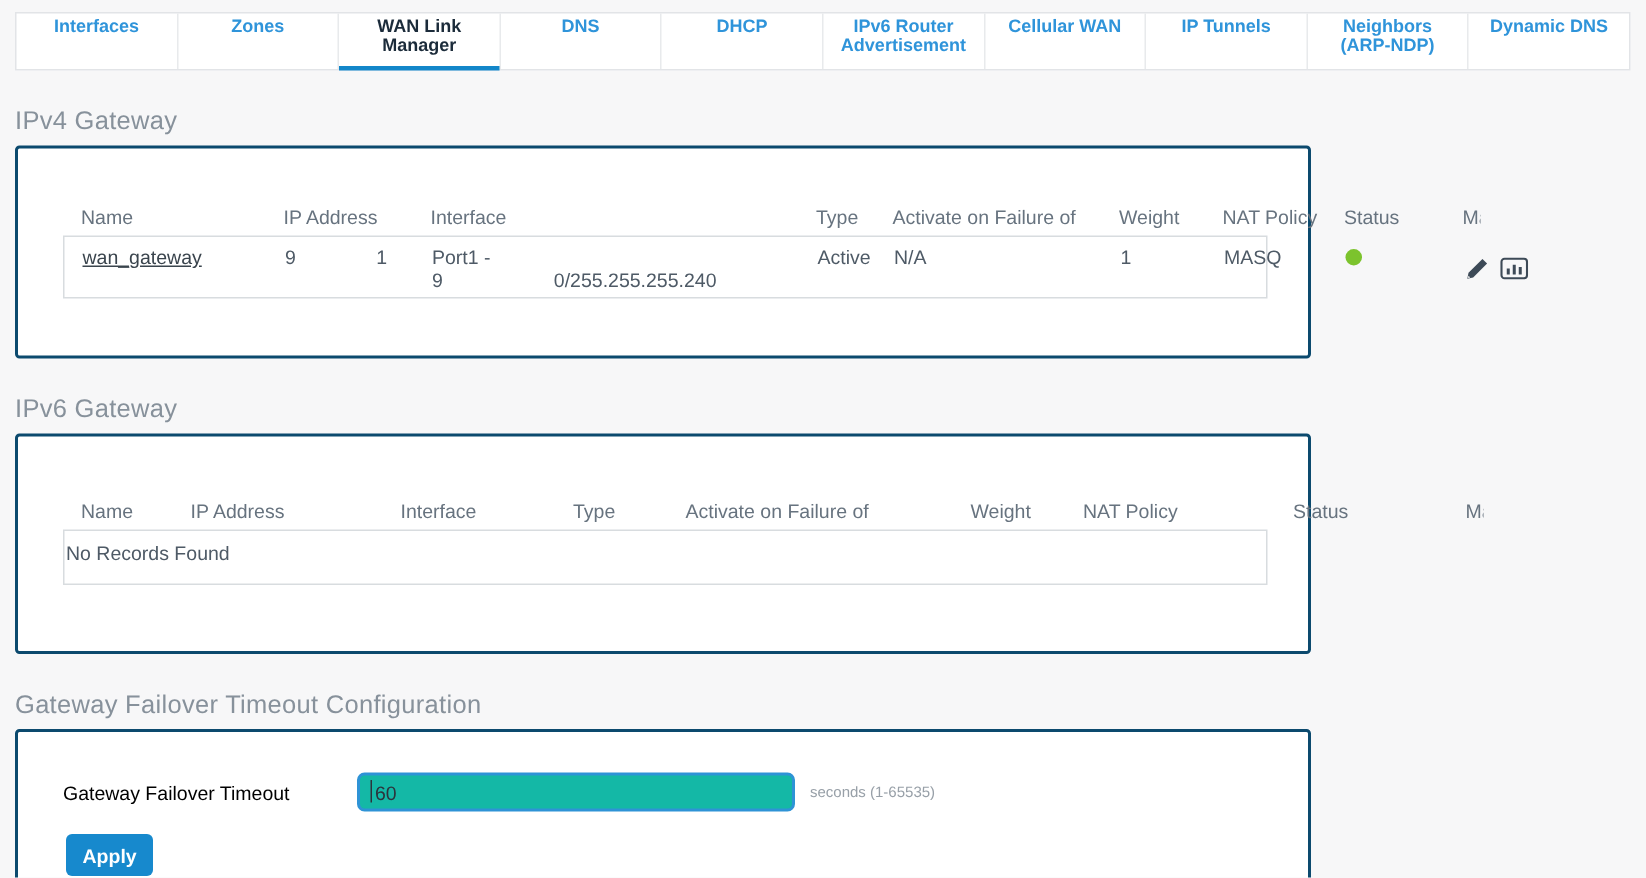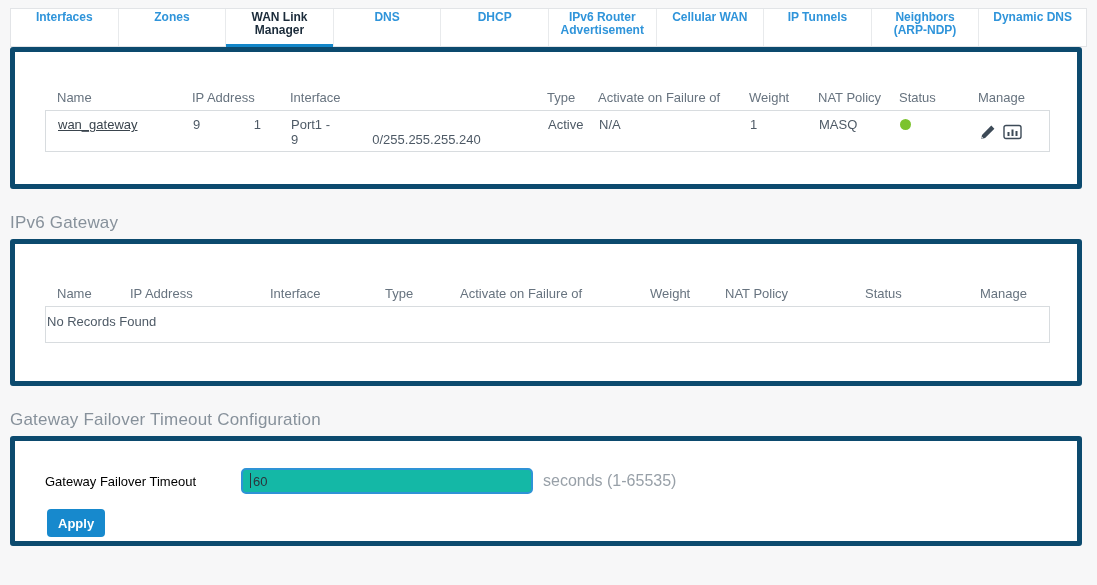--- a/index.html
+++ b/index.html
@@ -26,21 +26,21 @@
   .tab.active { color:#1b2b3a; }
   .tab.active::after {
     content:""; position:absolute; left:0; right:0; bottom:-1px; height:3px; background:#1286c9;
   }
 
   
   .section-title {
     margin:24px 0 6px 0; font-size:17px; font-weight:400; color:#87919b; letter-spacing:.2px;
   }
   .panel {
-    width:1072px; background:#fff; border:5px solid #0c4a6e; border-radius:3px;
+    width:864px; background:#fff; border:2px solid #0c4a6e; border-radius:3px;
   }
   .panel.p4 { height:142px; padding:36px 27px 0 30px; }
   .panel.p6 { height:147px; padding:40px 27px 0 30px; }
   .panel.p3 { height:110px; padding:27px 27px 0 30px; }
 
   
   .thead { display:grid; line-height:20px; margin-bottom:2px; }
   .thead span { padding:0 12px; font-size:13px; color:#67737f; white-space:nowrap; overflow:hidden; }
   .grid4 { grid-template-columns:135px 98px 257px 51px 151px 69px 81px 79px 1fr; }
   .grid6 { grid-template-columns:73px 140px 115px 75px 190px 75px 140px 115px 1fr; }
@@ -61,21 +61,21 @@
   
   .form-row { display:flex; align-items:center; }
   .form-label { width:196px; font-size:13px; color:#000000; }
   .input-wrap { position:relative; width:292px; height:26px; }
   .input-wrap input {
     width:100%; height:100%; border:2px solid #2e93d6; border-radius:5px;
     padding:0 8px 0 10px; font-size:13px; color:#2c343c; outline:none;
     font-family:"Liberation Sans","DejaVu Sans",sans-serif; background:#14b8a6;
   }
   .caret { position:absolute; left:9px; top:5px; width:1px; height:15px; background:#2c343c; }
-  .unit-hint { margin-left:10px; font-size:16px; color:#98a0a8; }
+  .unit-hint { margin-left:10px; font-size:10px; color:#98a0a8; }
   .apply-btn {
     margin:15px 0 0 2px; height:28px; padding:0 11px; border:none; border-radius:4px;
     background:#1789cd; color:#fff; font-size:13px; font-weight:700; cursor:pointer;
     font-family:"Liberation Sans","DejaVu Sans",sans-serif;
   }
 </style>
 </head>
 <body>
 
 <div class="page">
@@ -106,20 +106,21 @@
         <span>IP Tunnels</span>
       </div>
     <div class="tab">
         <span>Neighbors (ARP-NDP)</span>
       </div>
     <div class="tab">
         <span>Dynamic DNS</span>
       </div>
   </div>
 
+  <h2 class="section-title">IPv4 Gateway</h2>
   <div class="panel p4">
     <div class="thead grid4">
       <span>Name</span>
       <span>IP Address</span>
       <span>Interface</span>
       <span>Type</span>
       <span>Activate on Failure of</span>
       <span>Weight</span>
       <span>NAT Policy</span>
       <span>Status</span>

